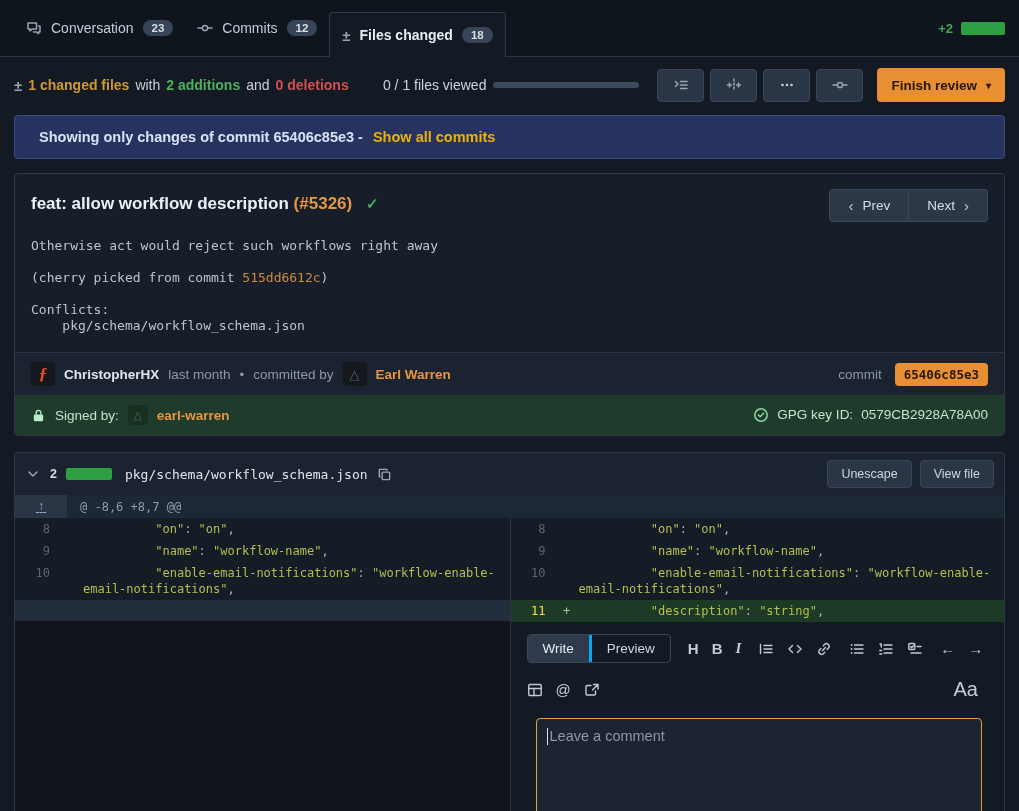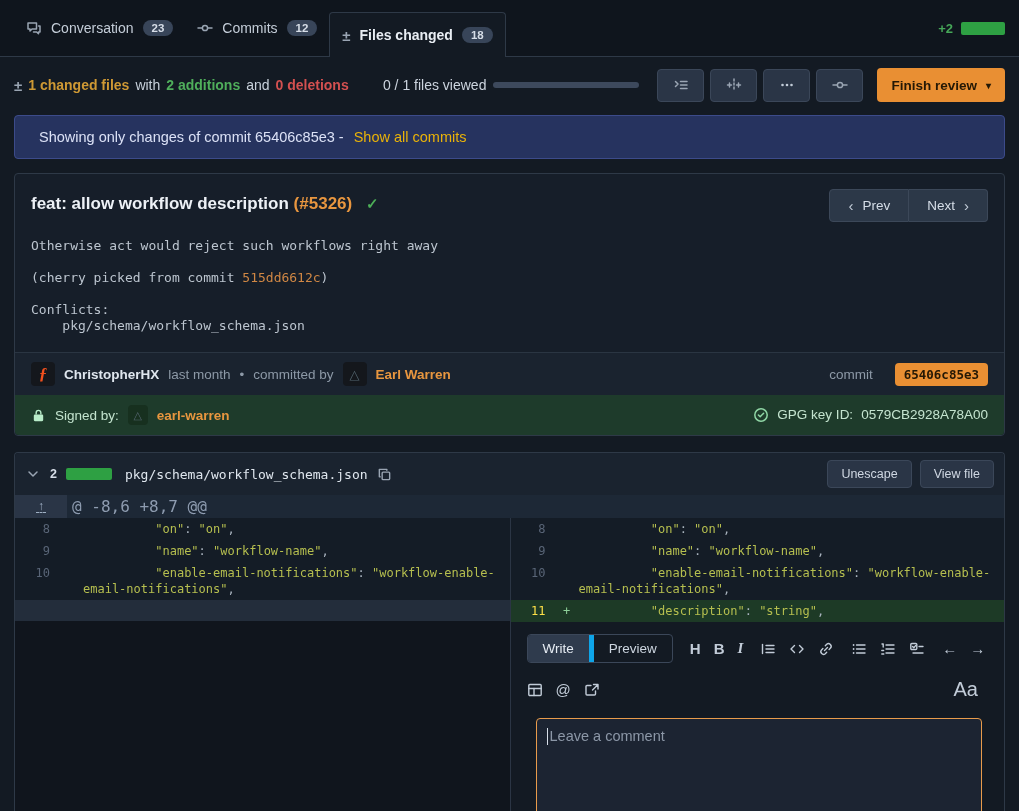--- a/index.html
+++ b/index.html
@@ -25,21 +25,21 @@
   .st-add{ color:#4fae5b; } .st-del{ color:#d35050; }
   .right-controls{ margin-left:auto; display:flex; align-items:center; gap:6px; }
   .viewed{ display:flex; flex-direction:row; align-items:center; gap:7px; margin-right:12px; }
   .viewed-label{ font-size:14px; color:#ccd4de; }
   .progress{ width:146px; height:6px; background:#3d495c; border-radius:3px; }
   .ibtn{ width:47px; height:33px; background:#2a3546; border:1px solid #3b4759; border-radius:4px; display:flex; align-items:center; justify-content:center; cursor:pointer; color:#c2ccd8;}
   .finish{ margin-left:8px; background:#e98f33; border:none; color:#241805; font-weight:700; font-size:13.5px; padding:0 14px; height:34px; border-radius:4px; display:flex; align-items:center; gap:9px; cursor:pointer; font-family:"Liberation Sans",sans-serif;}
   .caret{ font-size:10px; }
 
   
-  .banner{ margin:13px 14px 0; height:44px; background:#26335f; border:1px solid #3c4b8a; border-radius:4px; display:flex; align-items:center; padding:0 24px; font-size:14.5px; color:#dbe1f6; flex:none;}
+  .banner{ margin:13px 14px 0; height:44px; background:#26335f; border:1px solid #3c4b8a; border-radius:4px; display:flex; align-items:center; padding:0 24px; font-size:14.5px; color:#dbe1f6; flex:none;font-weight:bold;}
   .banner a{ color:#eab308; text-decoration:none; margin-left:10px; cursor:pointer;}
 
   
   .commit-box{ margin:14px 14px 0; background:#161e29; border:1px solid #2e3947; border-radius:4px; flex:none; }
   .cb-header{ display:flex; align-items:flex-start; padding:15px 16px 4px; }
   .cb-title{ font-size:17px; font-weight:700; color:#edf1f6; padding-top:5px;}
   .issue{ color:#e8963f; }
   .checkmark{ color:#4cae57; margin-left:9px; font-size:15px; font-weight:700;}
   .pager{ margin-left:auto; display:flex; }
   .pager .pbtn{ background:#2c3848; border:1px solid #3c4859; color:#d5dde7; padding:7px 18px; font-size:13.5px; display:flex; align-items:center; gap:9px; cursor:pointer; font-family:"Liberation Sans",sans-serif;}
@@ -50,60 +50,60 @@
   .msg-line{ white-space:pre; }
   .para{ margin-bottom:16px; }
   .hash-link{ color:#d08744; cursor:pointer; }
   .cb-footer{ display:flex; align-items:center; gap:9px; padding:9px 16px; background:#1a232f; border-top:1px solid #2a3542; }
   .avatar{ width:24px; height:24px; border-radius:4px; background:#14171c; display:flex; align-items:center; justify-content:center; flex:none;}
   .av-f{ color:#f0501e; font-family:"Liberation Serif",serif; font-style:italic; font-weight:700; font-size:17px;}
   .av-tri{ color:#53656f; font-size:13px; }
   .author{ font-weight:700; font-size:13.5px; color:#dfe6ee; }
   .muted{ color:#8d99a7; font-size:13.5px; }
   .committer{ color:#e8963f; font-weight:700; font-size:13.5px; }
-  .cf-right{ margin-left:auto; display:flex; align-items:center; gap:22px; }
+  .cf-right{ margin-left:auto; display:flex; align-items:center; gap:13px; }
   .hash-badge{ background:#e98f33; color:#241805; font-family:"DejaVu Sans Mono",monospace; font-size:12.5px; font-weight:700; padding:4px 9px; border-radius:4px; cursor:pointer;}
   .cb-signed{ background:#1e3b2b; height:40px; display:flex; align-items:center; gap:9px; padding:0 16px; border-radius:0 0 4px 4px; }
   .signed-label{ color:#c4e4cf; font-size:13.5px; }
   .avatar.sm{ width:20px; height:20px; background:#17301f;}
   .signer{ color:#e8963f; font-weight:700; font-size:13.5px; }
   .gpg{ margin-left:auto; display:flex; gap:8px; color:#c4e4cf; font-size:13.5px;}
   .gpg .ic{ stroke:#8fd6a5; }
 
   
   .diff-box{ margin:16px 14px 0; border:1px solid #2e3947; border-bottom:none; border-radius:4px 4px 0 0; flex:1; min-height:0; display:flex; flex-direction:column; background:#141c26;}
   .df-header{ display:flex; align-items:center; gap:9px; padding:7px 10px; background:#1a232f; border-radius:4px 4px 0 0; flex:none;}
   .df-count{ color:#d7dee8; font-weight:700; font-size:12.5px; }
   .df-bar{ width:46px; height:12px; background:#2ea043; border-radius:2px; }
   .df-name{ font-family:"DejaVu Sans Mono",monospace; font-size:13px; color:#dfe6ee; margin-left:4px;}
   .df-right{ margin-left:auto; display:flex; gap:8px; }
   .sbtn{ background:#2a3546; border:1px solid #3b4759; color:#cfd7e2; font-size:12.5px; padding:6px 13px; border-radius:4px; cursor:pointer; font-family:"Liberation Sans",sans-serif;}
   .df-hunk{ display:flex; align-items:stretch; background:#1d2836; height:23px; flex:none; }
   .hunk-btn{ width:52px; background:#2a3546; display:flex; align-items:center; justify-content:center; cursor:pointer; flex:none;}
   .expand-glyph{ color:#9fb0c4; font-size:12px; line-height:10px; border-bottom:1px dashed #9fb0c4; padding:0 2px 1px;}
-  .hunk-text{ font-family:"DejaVu Sans Mono",monospace; font-size:16px; color:#8e9cb0; display:flex; align-items:center; padding-left:5px;}
+  .hunk-text{ font-family:"DejaVu Sans Mono",monospace; font-size:12px; color:#8e9cb0; display:flex; align-items:center; padding-left:13px;}
   .df-body{ display:flex; flex:1; min-height:0; }
   .pane{ width:50%; display:flex; flex-direction:column; min-width:0;}
   .pane.right{ border-left:1px solid #2b3544; }
   .drow{ display:flex; align-items:flex-start; background:#141c26; }
   .dnum{ width:44px; flex:none; text-align:right; padding:3px 9px 3px 0; color:#596577; font-family:"DejaVu Sans Mono",monospace; font-size:12px; line-height:16px; cursor:pointer;}
   .dsign{ width:24px; flex:none; text-align:center; color:#8fd19a; font-family:"DejaVu Sans Mono",monospace; font-size:12px; line-height:16px; padding:3px 0;}
   .dcode{ flex:1; min-width:0; font-family:"DejaVu Sans Mono",monospace; font-size:12px; line-height:16px; padding:3px 4px 3px 0; white-space:pre-wrap; overflow-wrap:break-word; color:#a9b3be;}
   .seg-str{ color:#b6bf4f; } .seg-pun{ color:#a9b3be; }
   .drow.add{ background:#1d3a26; }
   .drow.add .dnum{ color:#fde047; }
   .drow.filler{ background:#232d3b; min-height:21px; }
   .cmt-left{ flex:1; background:#10151d; }
   .cmt-right{ flex:1; background:#131a23; padding:12px 20px 0 16px; display:flex; flex-direction:column;}
 
   
   .ed-toolbar{ display:flex; align-items:center; }
   .tab-group{ display:flex; border:1px solid #3b4759; border-radius:4px; overflow:hidden; flex:none;}
   .ed-tab{ padding:6px 15px; font-size:13.5px; color:#cdd6e0; cursor:pointer; background:transparent; border:none; font-family:"Liberation Sans",sans-serif;}
-  .ed-tab.active{ background:#2f3b4d; color:#e6ecf3; border-right:5px solid #0ea5e9; }
+  .ed-tab.active{ background:#2f3b4d; color:#e6ecf3; border-right:3px solid #0ea5e9; }
   .ig{ display:flex; align-items:center; gap:13px; margin-left:17px; color:#c2ccd8;}
   .tbtn{ background:none; border:none; color:#c2ccd8; cursor:pointer; display:flex; align-items:center; font-family:"Liberation Sans",sans-serif; padding:0;}
   .g-h{ font-weight:700; font-size:15px; }
   .g-b{ font-weight:800; font-size:15px; }
   .g-i{ font-family:"Liberation Serif",serif; font-style:italic; font-weight:700; font-size:15px;}
   .g-arrow{ font-size:15px; }
   .ed-icons2{ display:flex; align-items:center; gap:13px; margin-top:15px; color:#c2ccd8;}
   .g-aa{ margin-left:auto; font-size:20px; margin-right:6px;}
   .ic2{ stroke:#c2ccd8; fill:none; stroke-width:1.4; stroke-linecap:round; stroke-linejoin:round;}
   .ta-wrap{ position:relative; margin:17px 2px 0 9px; }

